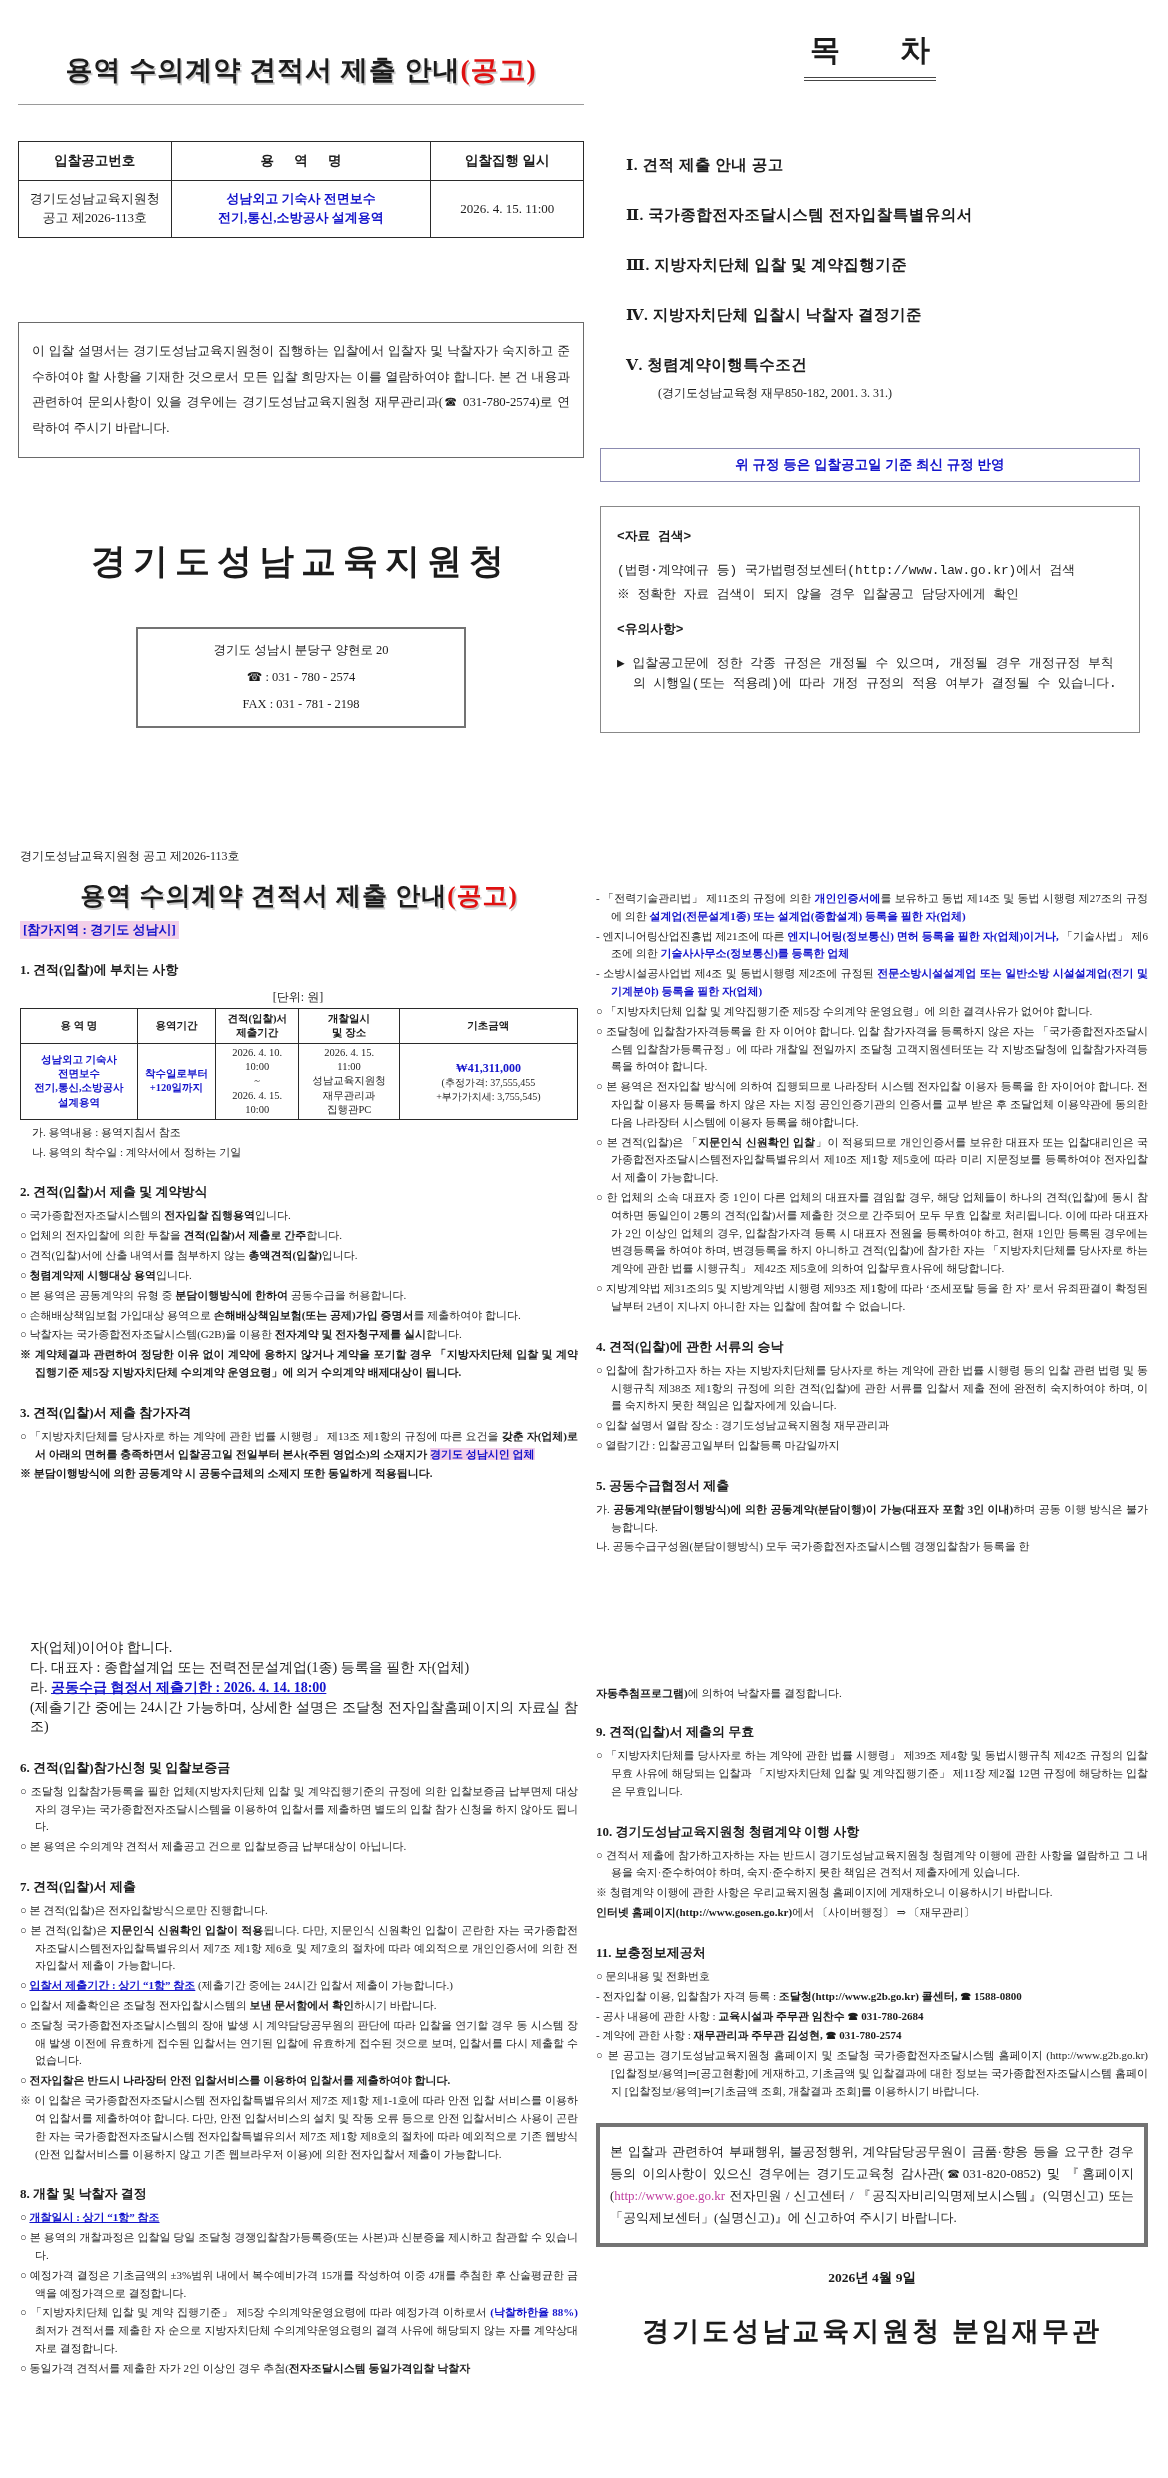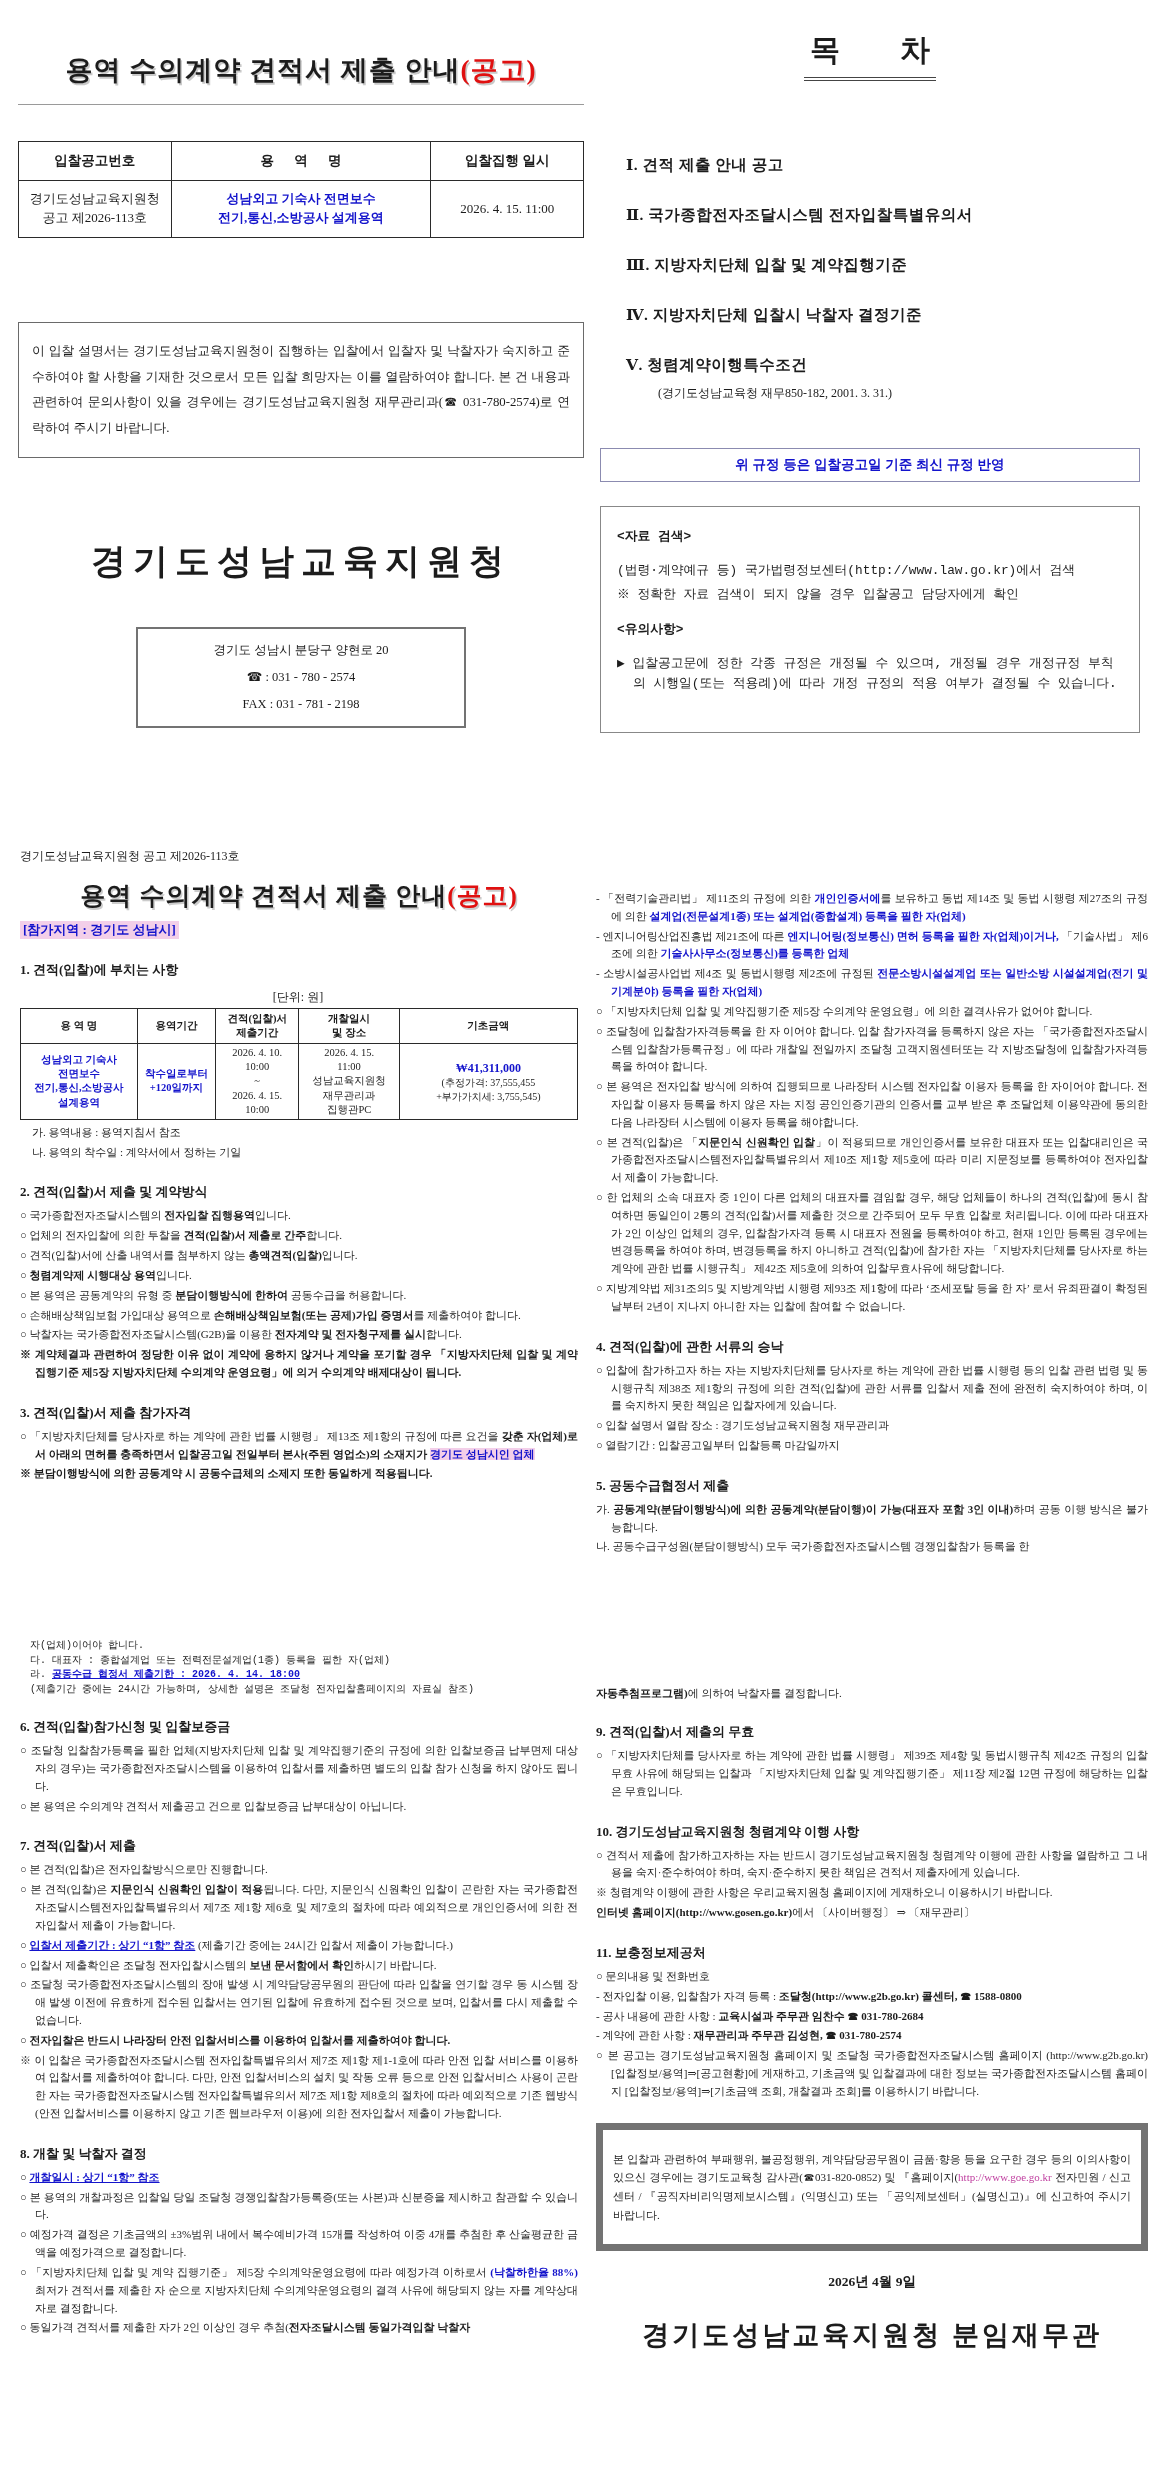--- a/index.html
+++ b/index.html
@@ -68,25 +68,25 @@
                   font-size:10.5px;line-height:1.35;padding:2px 1px;}
   .tb2 th{font-weight:bold;height:30px;}
   .tb2 .k1{width:21%;} .tb2 .k2{width:14%;} .tb2 .k3{width:15%;} .tb2 .k4{width:18%;} .tb2 .k5{width:32%;}
   .amt{color:#1414cc;font-weight:bold;font-size:12px;}
   .amt-sub{font-size:10px;}
   .lst{margin-top:4px;}
   .li{font-size:11px;line-height:1.62;margin-bottom:2px;padding-left:15px;text-indent:-15px;
       text-align:justify;}
   .notes .li{padding-left:12px;text-indent:0;}
   .gap-s3{height:150px;}
-  .tiny .li{font-size:10px;line-height:1.35;margin-bottom:1px;padding-left:10px;text-indent:0;font-family:Liberation Mono, monospace;}
+  .tiny .li{font-size:14px;line-height:1.35;margin-bottom:1px;padding-left:10px;text-indent:0;}
   .gap-p4top{height:34px;}
   .gap-p4mid{height:128px;}
   .cont-line{font-size:11px;margin-bottom:4px;}
-  .cbox{margin-top:22px;border:7px solid #737373;padding:20px 10px;font-size:11px;line-height:1.7;
+  .cbox{margin-top:22px;border:4px solid #737373;padding:14px 10px;font-size:13px;line-height:1.7;
         text-align:justify;}
   .date{text-align:center;font-size:13.5px;font-weight:bold;margin-top:22px;}
   .sig{text-align:center;font-size:27px;font-weight:bold;letter-spacing:3px;margin-top:26px;}
 </style>
 </head>
 <body>
 
 <div>
 
   <section class="page" id="p1">

